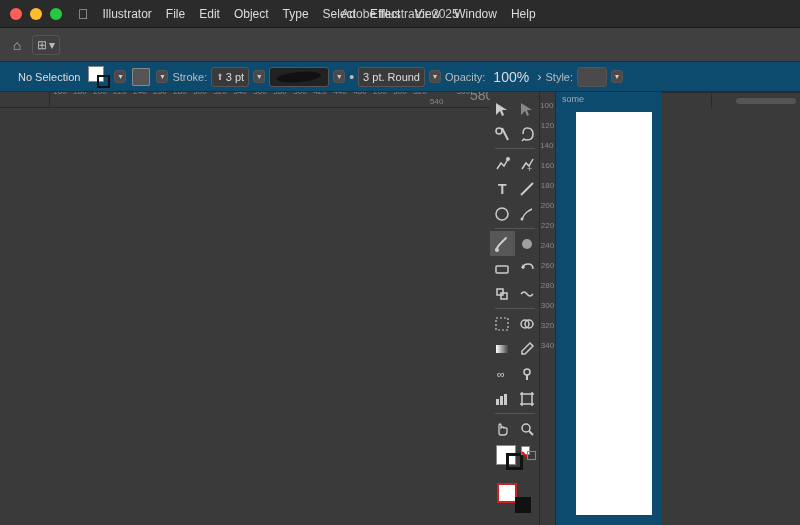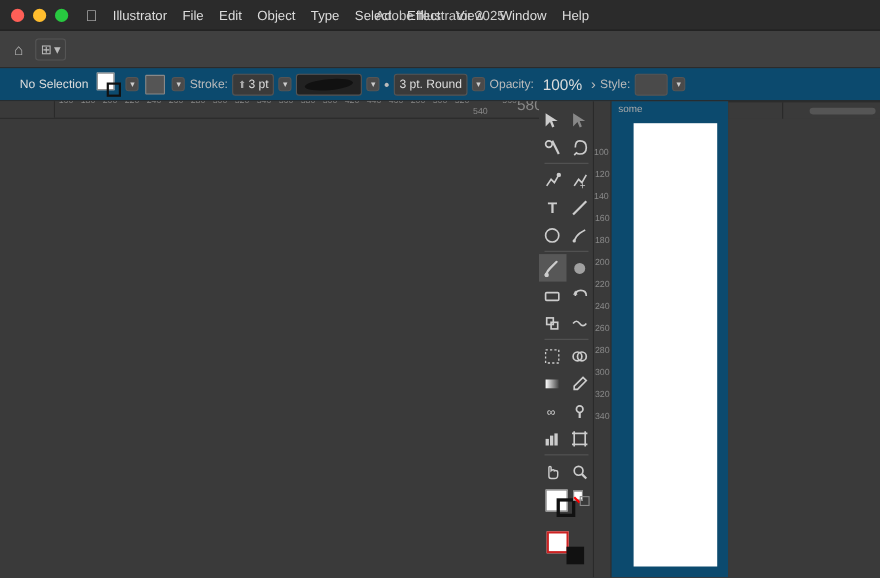--- a/index.html
+++ b/index.html
@@ -548,21 +548,21 @@
       <div style="margin-top:2px; display:flex; align-items:center; justify-content:center;">
         <div style="position:relative;width:36px;height:30px;">
           <div style="width:20px;height:20px;background:white;border:2px solid #cc2222;position:absolute;top:0;left:0;"></div>
           <div style="width:16px;height:16px;background:#111;position:absolute;bottom:0;right:2px;"></div>
         </div>
       </div>
     </div>
 
     <div style="width:16px; background:#3a3a3a; border-right:1px solid #2a2a2a; overflow:hidden; flex-shrink:0; position:relative;">
       <div style="display:flex; flex-direction:column; padding-top:4px;">
-        <div style="font-size:8px;color:#888;text-align:left;line-height:20px;margin-top:33px;">100</div>
+        <div style="font-size:8px;color:#888;text-align:left;line-height:20px;">100</div>
         <div style="font-size:8px;color:#888;text-align:center;line-height:20px;">120</div>
         <div style="font-size:8px;color:#888;text-align:left;line-height:20px;">140</div>
         <div style="font-size:8px;color:#888;text-align:center;line-height:20px;">160</div>
         <div style="font-size:8px;color:#888;text-align:center;line-height:20px;">180</div>
         <div style="font-size:8px;color:#888;text-align:center;line-height:20px;">200</div>
         <div style="font-size:8px;color:#888;text-align:center;line-height:20px;">220</div>
         <div style="font-size:8px;color:#888;text-align:center;line-height:20px;">240</div>
         <div style="font-size:8px;color:#888;text-align:center;line-height:20px;">260</div>
         <div style="font-size:8px;color:#888;text-align:center;line-height:20px;">280</div>
         <div style="font-size:8px;color:#888;text-align:center;line-height:20px;">300</div>

